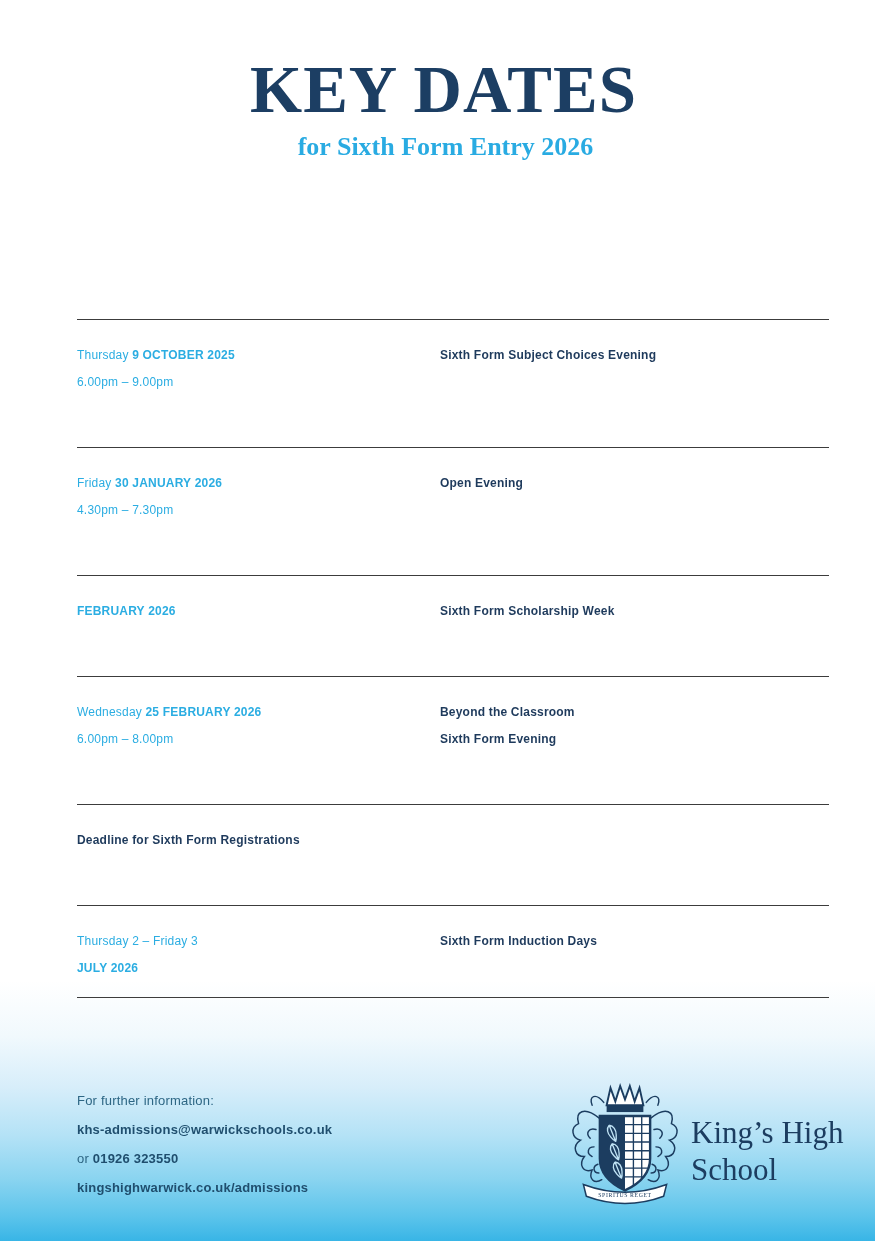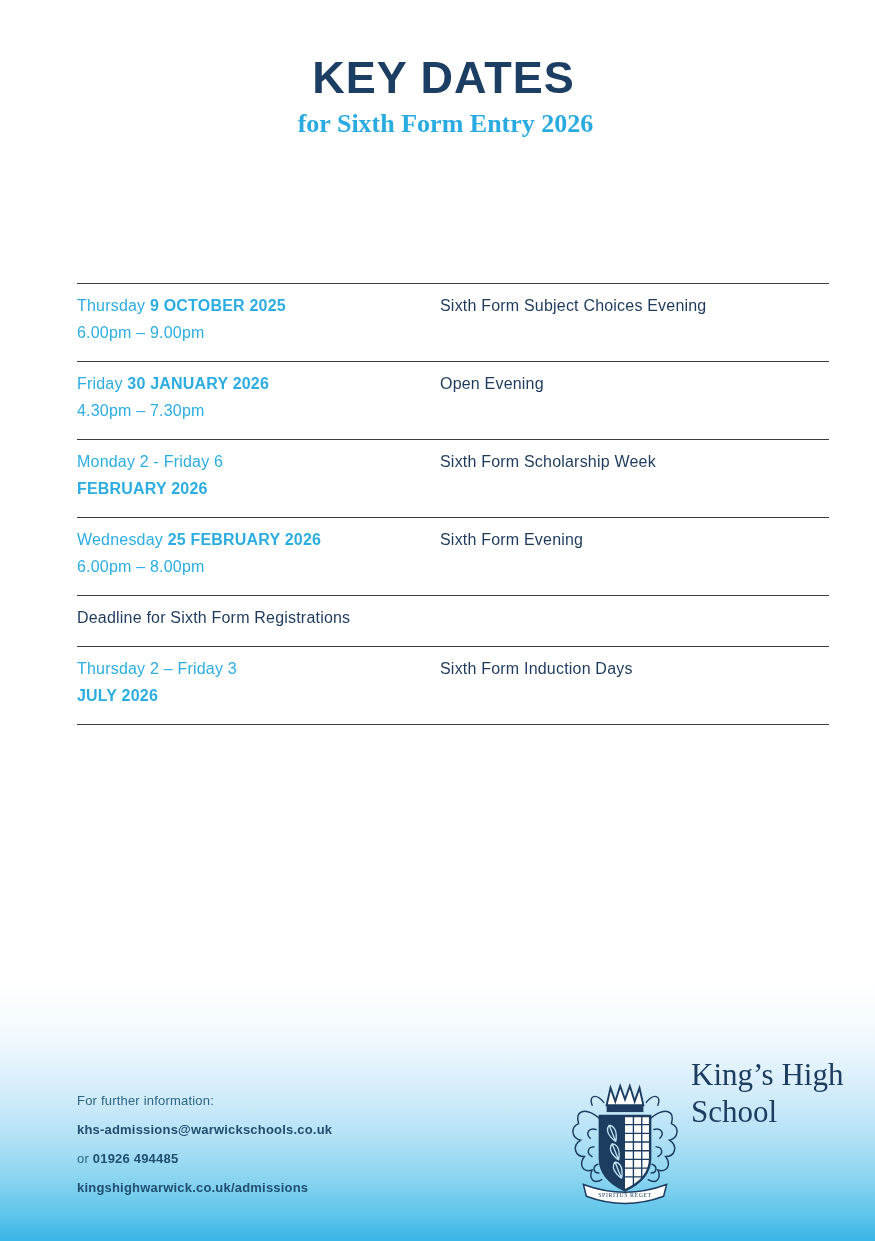--- a/index.html
+++ b/index.html
@@ -11,54 +11,54 @@
     font-family:"Liberation Sans",sans-serif;
     background:linear-gradient(180deg,
       #ffffff 0%, #ffffff 79%,
       #f1f9fd 83.5%, #d8eefa 87.5%,
       #b4e2f6 91.5%, #8ad4f0 95%,
       #5cc4eb 98%, #38b5e6 100%);
   }
   
   .header{padding-top:54px;text-align:center;}
   .title{
-    font-family:Liberation Sans, sans-serif;
-    font-weight:700;font-size:45px;line-height:1.05;
+    font-family:Liberation Serif, serif;
+    font-weight:700;font-size:67px;line-height:1.05;
     letter-spacing:1px;color:#1c3e63;padding-left:12px;
   }
   .subtitle{
     font-family:"Liberation Serif",serif;
     font-weight:700;font-size:26px;line-height:1.1;
     color:#29abe2;margin-top:9px;margin-left:16px;
   }
   
   .schedule{
     position:absolute;left:77px;top:283px;width:752px;
     border-bottom:1px solid #3c3c3c;
   }
   .row{
     display:flex;
     border-top:1px solid #3c3c3c;
-    padding:8px 0 15px 0;
-    font-size:16px;line-height:27px;letter-spacing:0.2px;
+    padding:22px 0 15px 0;
+    font-size:12px;line-height:27px;letter-spacing:0.2px;margin-top:36px;
   }
   .col-date{width:363px;flex:none;}
-  .col-event{flex:1;color:#1e3a5c;}
+  .col-event{flex:1;color:#1e3a5c;font-weight:bold;}
   .c-cyan{color:#2bade2;}
   .bold{font-weight:700;}
   
   .contact{
     position:absolute;left:77px;top:1086px;
     font-size:13px;line-height:29px;
     color:#2d6684;letter-spacing:0.2px;
   }
   .contact .bold{color:#1f4e6e;}
   .crest{position:absolute;left:567px;top:1079px;width:116px;height:128px;}
   .school-name{
-    position:absolute;left:691px;top:1056px;
+    position:absolute;left:691px;top:1114px;
     font-family:"Liberation Serif",serif;
     font-size:31px;line-height:37px;color:#1c3d60;
   }
 </style>
 </head>
 <body>
 
 <div class="page">
 
   <div class="header">
@@ -86,35 +86,35 @@
         <div class="optional"><span class="c-cyan">4.30pm – 7.30pm</span><span class="c-cyan bold"></span></div>
       </div>
       <div class="col-event">
         <div>Open Evening</div>
 
       </div>
     </div>
 
     <div class="row">
       <div class="col-date">
-        <div><span class="c-cyan">Monday 2 - Friday 6</span><span class="c-cyan bold"></span></div>
         <div class="optional"><span class="c-cyan"></span><span class="c-cyan bold">FEBRUARY 2026</span></div>
       </div>
       <div class="col-event">
         <div>Sixth Form Scholarship Week</div>
 
       </div>
     </div>
 
     <div class="row">
       <div class="col-date">
         <div><span class="c-cyan">Wednesday </span><span class="c-cyan bold">25 FEBRUARY 2026</span></div>
         <div class="optional"><span class="c-cyan">6.00pm – 8.00pm</span><span class="c-cyan bold"></span></div>
       </div>
       <div class="col-event">
+        <div>Beyond the Classroom</div>
         <div class="optional">Sixth Form Evening</div>
       </div>
     </div>
 
     <div class="row">
       <div class="col-event">
         <div>Deadline for Sixth Form Registrations</div>
 
       </div>
     </div>
@@ -128,21 +128,21 @@
         <div>Sixth Form Induction Days</div>
 
       </div>
     </div>
 
   </div>
 
   <div class="contact">
     <div>For further information:</div>
     <div class="bold">khs-admissions@warwickschools.co.uk</div>
-    <div><span>or </span><span class="bold">01926 494485</span></div>
+    <div><span>or </span><span class="bold">01926 323550</span></div>
     <div class="bold">kingshighwarwick.co.uk/admissions</div>
   </div>
 
   <svg class="crest" viewBox="0 0 120 132" xmlns="http://www.w3.org/2000/svg">
     <g stroke="#1c3d60" fill="none" stroke-width="1.5" stroke-linecap="round">
 
       <path d="M33,40 C18,28 8,33 12,46 C3,50 5,61 14,63 C5,69 8,80 18,80 C12,88 16,97 26,94 C22,103 28,109 36,104"></path>
       <path d="M30,52 C22,50 19,56 24,61 M28,70 C21,70 20,77 26,80 M32,88 C26,90 27,97 33,97"></path>
       <path d="M38,24 C30,14 22,17 26,27"></path>
 

